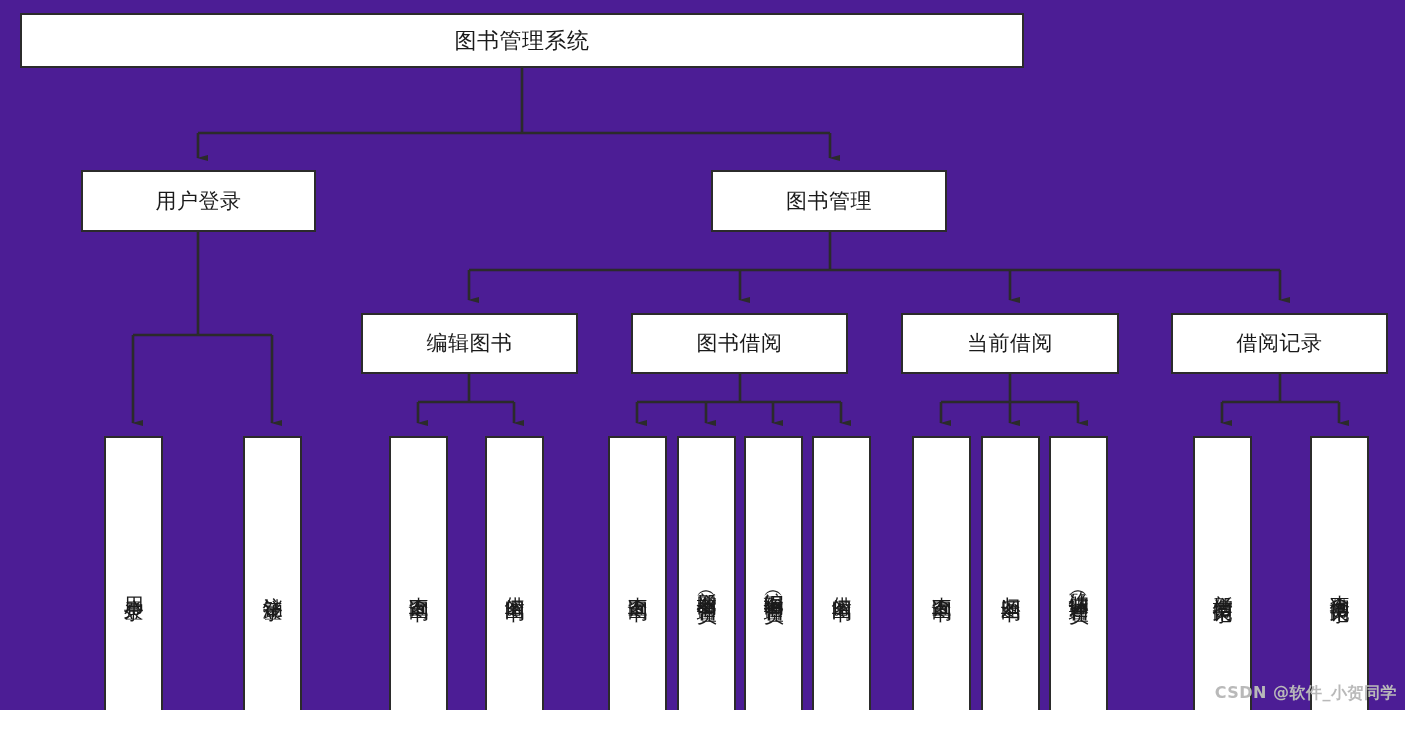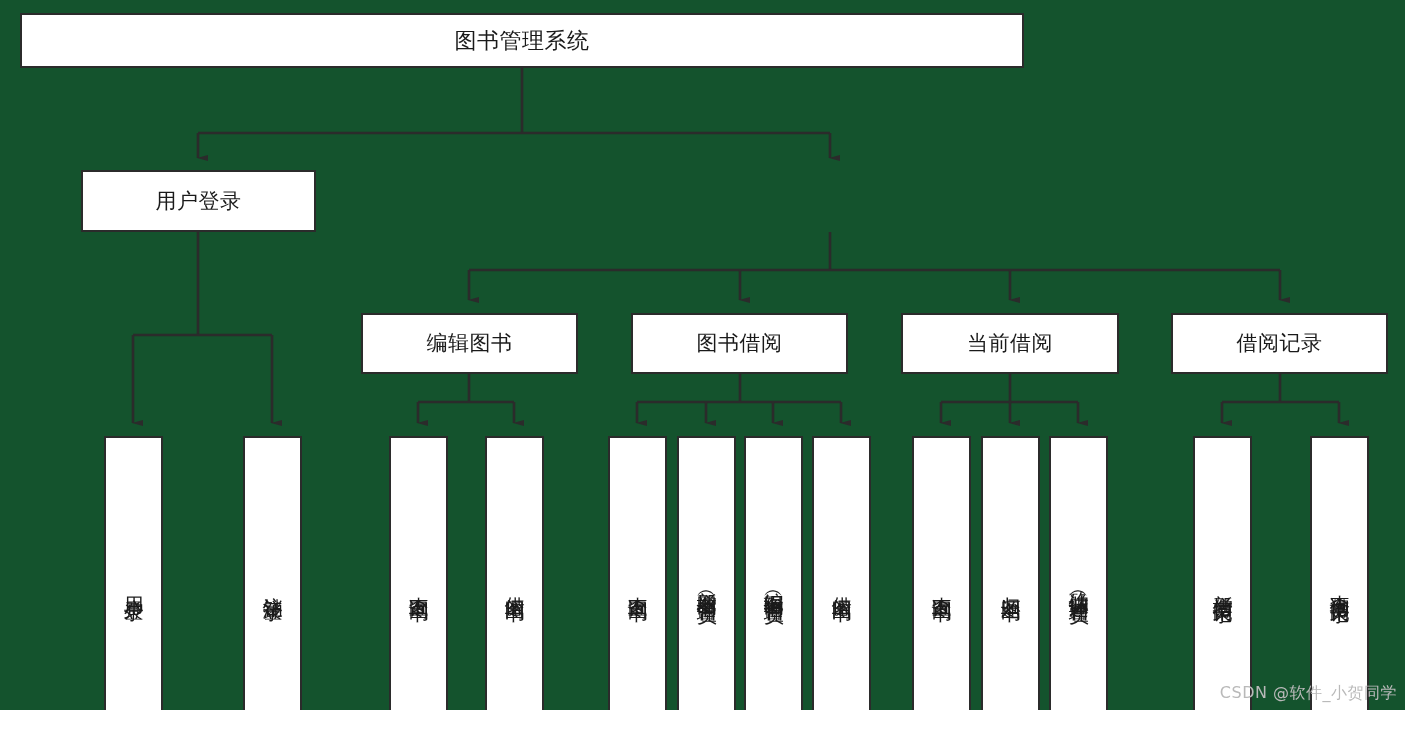--- a/index.html
+++ b/index.html
@@ -7,21 +7,21 @@
     padding: 0;
     background: #ffffff;
   }
   body {
     font-family: "DejaVu Sans", "Liberation Sans", sans-serif;
   }
   #canvas {
     position: relative;
     width: 1405px;
     height: 710px;
-    background: #14532d;
+    background: #4c1d95;
     overflow: hidden;
   }
   svg#edges {
     position: absolute;
     left: 0;
     top: 0;
     width: 1405px;
     height: 747px;
   }
   .node {
@@ -52,20 +52,21 @@
   .node.root .label { font-size: 22px; }
   .watermark {
     position: absolute;
     right: 8px;
     bottom: 6px;
     font-size: 16px;
     color: #b9b9b9;
     letter-spacing: 0.5px;
     z-index: 5;
     white-space: nowrap;
+    font-weight: bold;
   }
 </style>
 </head>
 <body>
 
 <div id="canvas">
 
   <svg id="edges" viewBox="0 0 1405 747">
     <defs>
       <marker id="arrow" markerWidth="10" markerHeight="12" refX="3" refY="10" orient="auto" markerUnits="userSpaceOnUse">
@@ -116,20 +117,23 @@
     </g>
   </svg>
 
   <div class="node root" style="left:20px; top:13px; width:1004px; height:55px;">
     <span class="label">图书管理系统</span>
   </div>
 
   <div class="node" style="left:81px; top:170px; width:235px; height:62px;">
     <span class="label">用户登录</span>
   </div>
+  <div class="node" style="left:711px; top:170px; width:236px; height:62px;">
+    <span class="label">图书管理</span>
+  </div>
 
   <div class="node" style="left:361px; top:313px; width:217px; height:61px;">
     <span class="label">编辑图书</span>
   </div>
   <div class="node" style="left:631px; top:313px; width:217px; height:61px;">
     <span class="label">图书借阅</span>
   </div>
   <div class="node" style="left:901px; top:313px; width:218px; height:61px;">
     <span class="label">当前借阅</span>
   </div>

